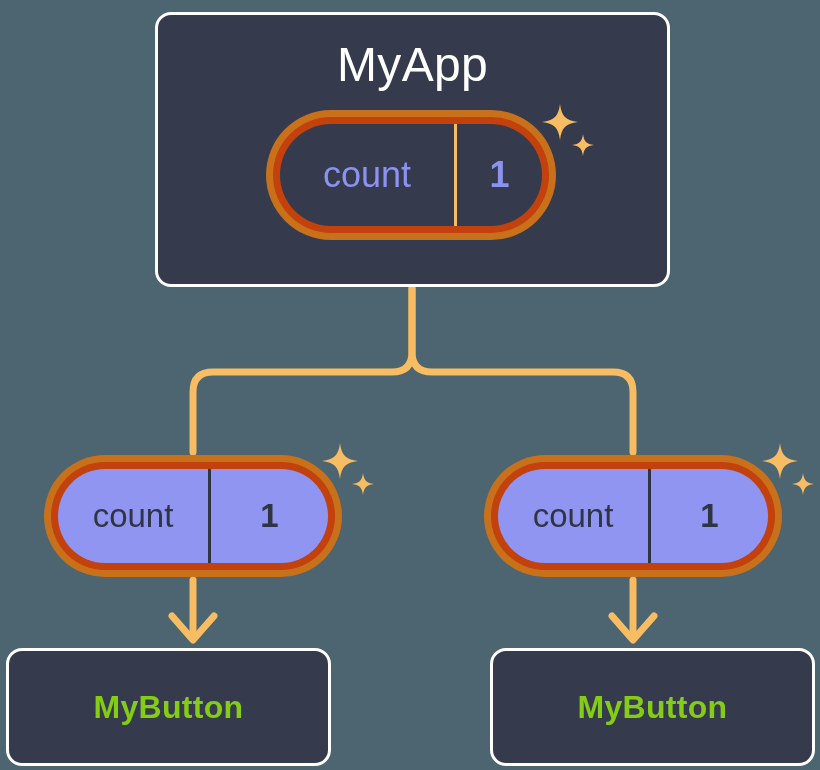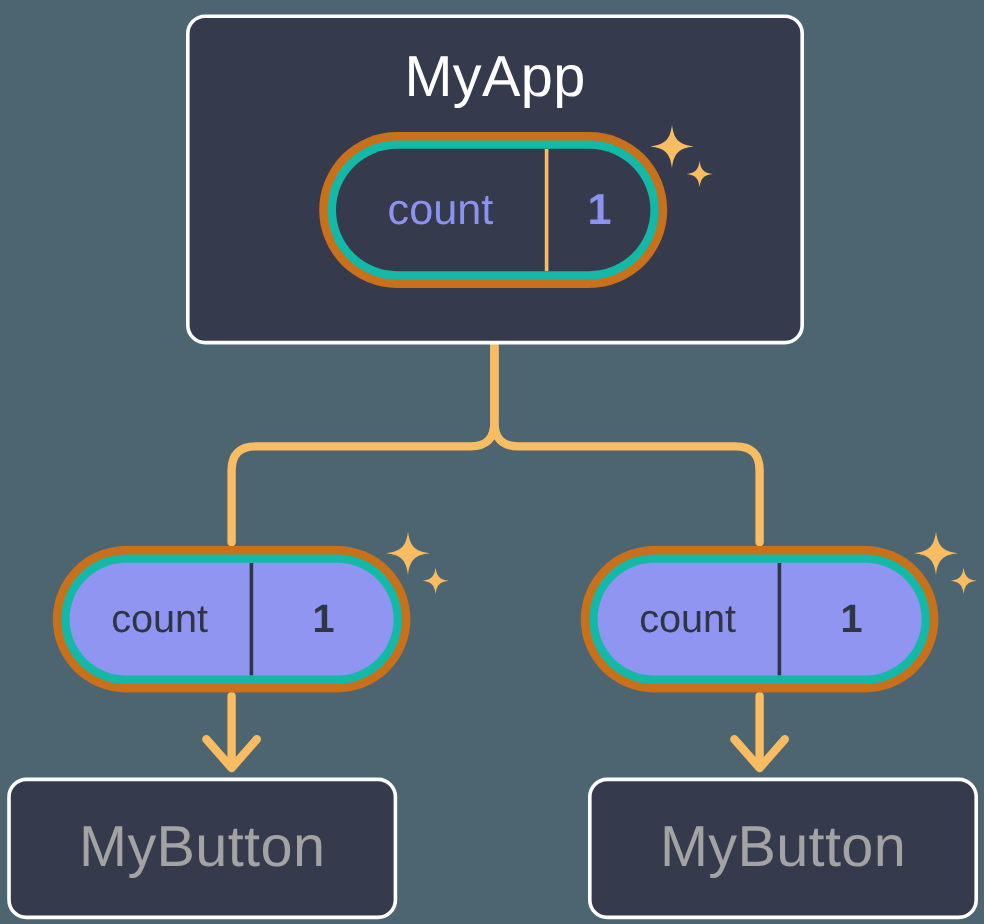--- a/index.html
+++ b/index.html
@@ -57,23 +57,23 @@
   }
   .button-box {
     width: 325px;
     height: 118px;
     justify-content: center;
     top: 648px;
   }
   #mybutton-box-left  { left: 6px;   }
   #mybutton-box-right { left: 490px; }
   .button-title {
-    color: #a3a3a3;
-    font-size: 48px;
-    font-weight: 400;
+    color: #84cc16;
+    font-size: 32px;
+    font-weight: 700;
     letter-spacing: 0.3px;
     line-height: 1;
   }
 
   
   .state-pill {
     position: absolute;
     box-sizing: border-box;
     display: flex;
     align-items: stretch;
@@ -82,21 +82,21 @@
     background: #c8711a;
     padding: 7px;
   }
   .pill-inner {
     box-sizing: border-box;
     display: flex;
     align-items: stretch;
     flex: 1;
     border-radius: 999px;
     
-    background: #14b8a6;
+    background: #c2410c;
     padding: 7px;
   }
   .pill-core {
     box-sizing: border-box;
     display: flex;
     align-items: stretch;
     flex: 1;
     border-radius: 999px;
     overflow: hidden;
   }

